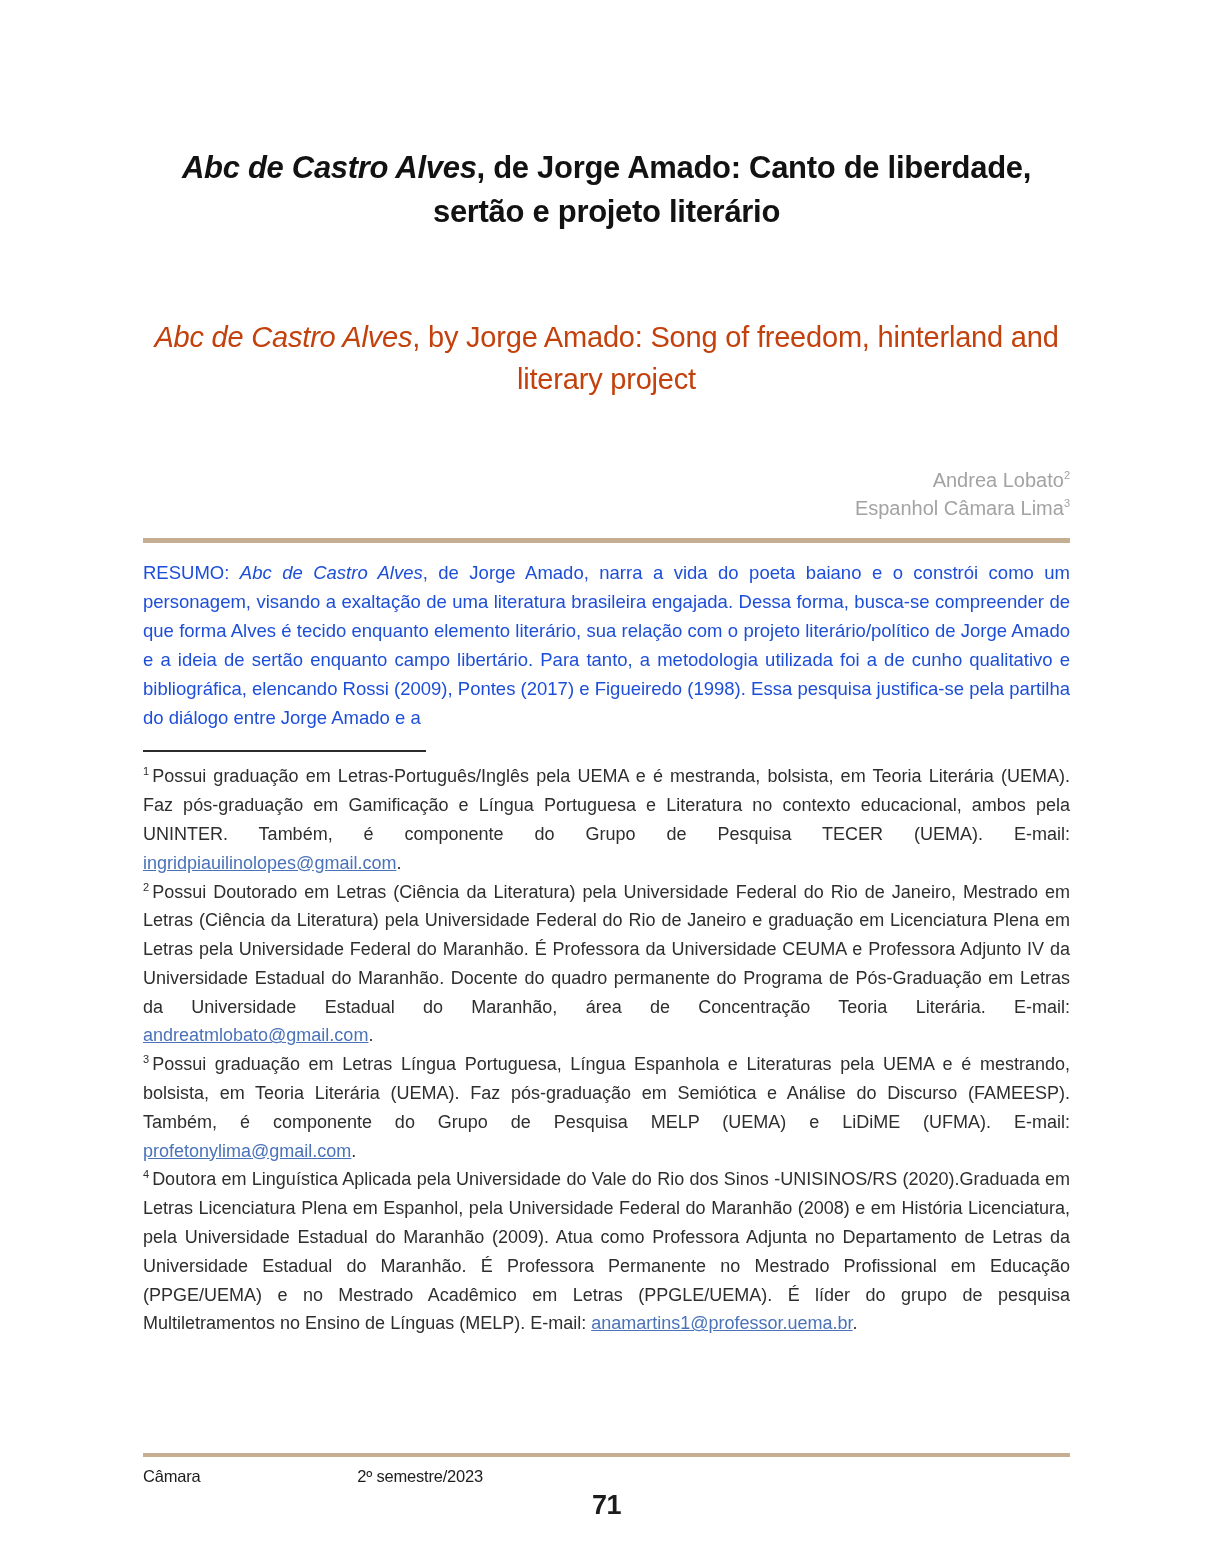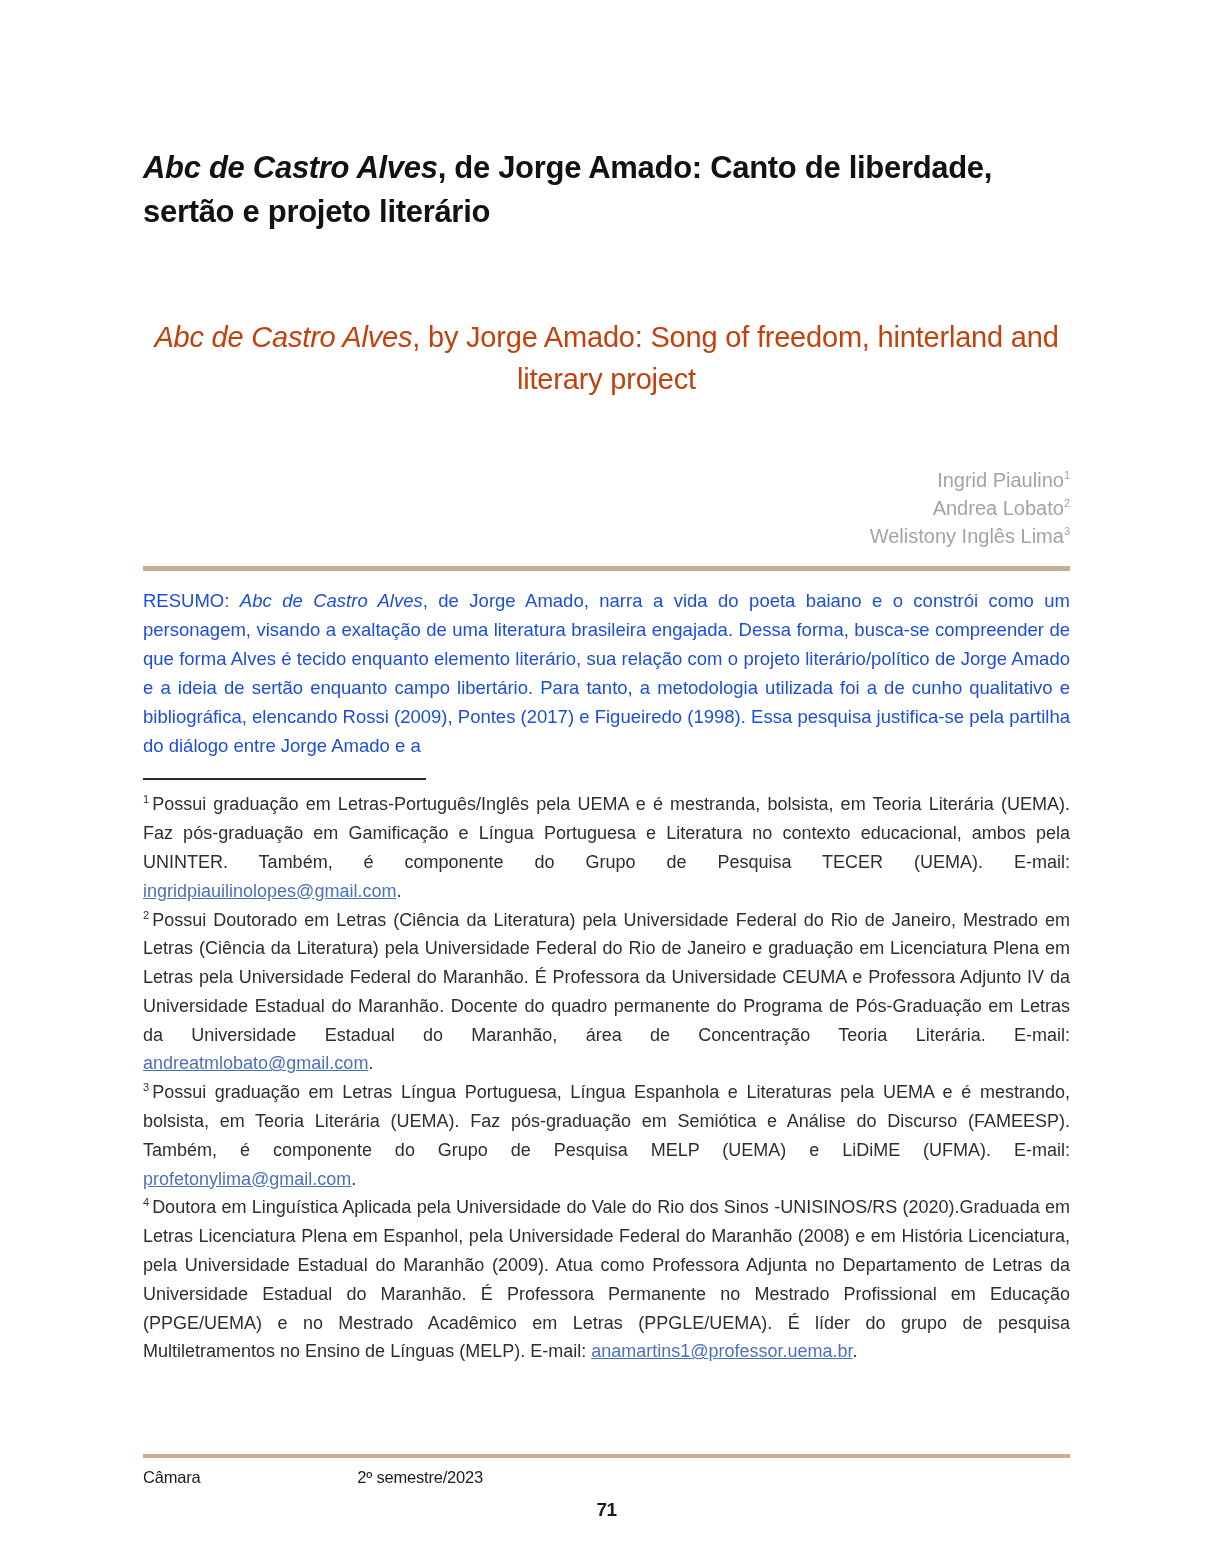--- a/index.html
+++ b/index.html
@@ -13,21 +13,21 @@
     overflow: hidden;
     font-family: "Liberation Sans", sans-serif;
     color: #2b2b2b;
   }
   .content {
     position: absolute;
     top: 0; left: 143px; right: 138px;
   }
   .title {
     margin-top: 146px;
-    text-align: left;
+    text-align: center;
     font-size: 31px;
     line-height: 1.42;
     font-weight: 700;
     letter-spacing: -0.3px;
     color: #121212;
   }
   .title em, .subtitle em { font-style: italic; }
   .subtitle {
     margin-top: 82px;
     text-align: center;
@@ -84,42 +84,41 @@
     display: flex;
     align-items: baseline;
     font-size: 16.5px;
     letter-spacing: -0.2px;
     color: #1c1c1c;
   }
   .footer-left { width: 170px; text-align: left; }
   .footer-center { flex: 1; text-align: center; }
   .footer-right { width: 170px; text-align: right; }
   .page-number {
-    margin-top: 12px;
+    margin-top: 4px;
     text-align: center;
-    font-size: 19px;
+    font-size: 27px;
     font-weight: 700;
     letter-spacing: -0.5px;
     color: #1c1c1c;
   }
 </style>
 </head>
 <body>
 
 <div class="page">
   <div class="content">
 
     <h1 class="title"><em>Abc de Castro Alves</em><span>, de Jorge Amado: Canto de liberdade, sertão e projeto literário</span></h1>
 
     <h2 class="subtitle"><em>Abc de Castro Alves</em><span>, by Jorge Amado: Song of freedom, hinterland and literary project</span></h2>
 
     <div class="authors">
-      <div><span>Ingrid Piaulino</span><sup>1</sup></div>
       <div><span>Andrea Lobato</span><sup>2</sup></div>
-      <div><span>Welistony Inglês Lima</span><sup>3</sup></div>
+      <div><span>Espanhol Câmara Lima</span><sup>3</sup></div>
     </div>
 
     <div class="accent-rule" style="background: rgb(198, 174, 146);"></div>
 
     <p class="abstract"><span>RESUMO: </span><em>Abc de Castro Alves</em><span>, de Jorge Amado, narra a vida do poeta baiano e o constrói como um personagem, visando a exaltação de uma literatura brasileira engajada. Dessa forma, busca-se compreender de que forma Alves é tecido enquanto elemento literário, sua relação com o projeto literário/político de Jorge Amado e a ideia de sertão enquanto campo libertário. Para tanto, a metodologia utilizada foi a de cunho qualitativo e bibliográfica, elencando Rossi (2009), Pontes (2017) e Figueiredo (1998). Essa pesquisa justifica-se pela partilha do diálogo entre Jorge Amado e a</span></p>
 
     <div class="footnote-rule"></div>
 
     <div class="footnotes">
       <p class="footnote"><sup>1</sup><span>Possui graduação em Letras-Português/Inglês pela UEMA e é mestranda, bolsista, em Teoria Literária (UEMA). Faz pós-graduação em Gamificação e Língua Portuguesa e Literatura no contexto educacional, ambos pela UNINTER. Também, é componente do Grupo de Pesquisa TECER (UEMA). E-mail: </span><a class="email-link" style="color: rgb(74, 114, 184);">ingridpiauilinolopes@gmail.com</a><span>.</span></p>

